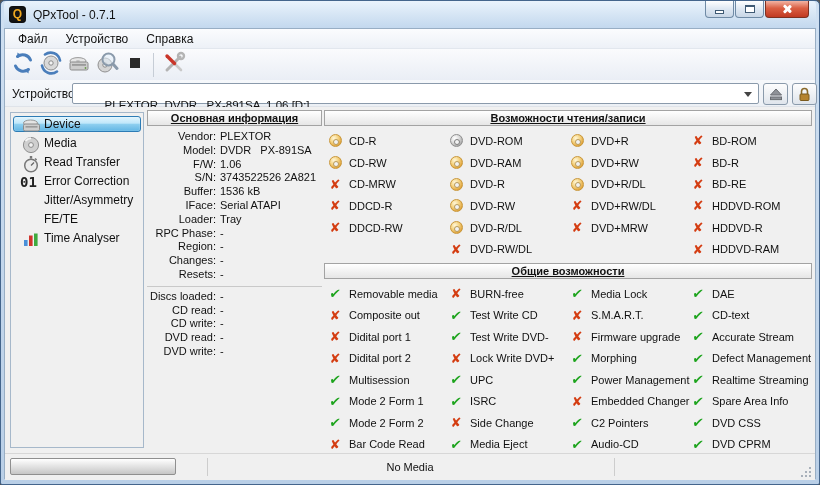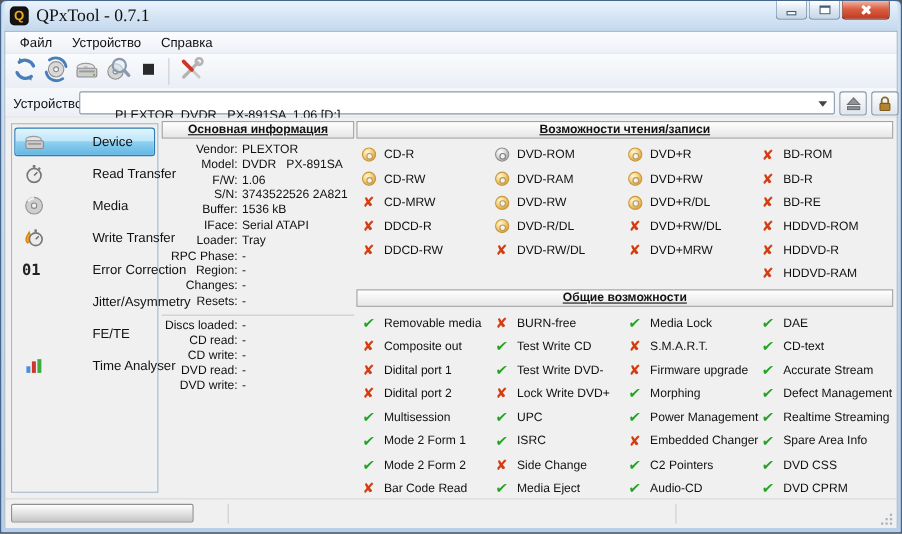--- a/index.html
+++ b/index.html
@@ -11,21 +11,21 @@
     border:1px solid #44658c; border-radius:5px 5px 2px 2px;
     padding:0 3px 3px 3px; overflow:hidden; }
 
   
   .titlebar { position:relative; height:27px; display:flex; align-items:center;
     background:linear-gradient(#eaf3fc,#d4e4f4 55%,#c3d8ee);
     border-radius:4px 4px 0 0; }
   .app-logo { width:17px; height:17px; margin-left:5px; background:#141414;
     border-radius:4px; color:#f0a81f; font-weight:bold; font-size:12px;
     text-align:center; line-height:17px; box-shadow:inset 0 0 2px #000; }
-  .title-text { margin-left:7px; font-size:16px; color:#101010;font-family:Liberation Serif, serif; }
+  .title-text { margin-left:7px; font-size:12px; color:#101010; }
   .win-buttons { position:absolute; right:7px; top:0; display:flex; gap:1px; }
   .win-btn { width:29px; height:17px; border:1px solid #6f8aa5; border-top:none;
     background:linear-gradient(#ffffff,#dde7f2 50%,#c8d6e6);
     border-radius:0 0 4px 4px; display:flex; align-items:center; justify-content:center; cursor:default; }
   .win-btn.close { width:44px; background:linear-gradient(#f2b4a4,#da5f43 45%,#c13a22);
     border-color:#7e3020; position:relative; }
   .glyph-min { width:9px; height:4px; background:#fff; border:1px solid #3f5a74; margin-top:5px; }
   .glyph-max { width:10px; height:8px; background:#fff; border:1px solid #3f5a74; border-top-width:2px; }
   .glyph-close { position:relative; width:12px; height:12px; }
   .glyph-close::before,.glyph-close::after { content:""; position:absolute; left:5px; top:1px;
@@ -56,22 +56,22 @@
   .small-btn { position:absolute; top:3px; width:25px; height:22px; border:1px solid #8a9aab;
     border-radius:3px; background:linear-gradient(#fdfdfd,#dfe5ec);
     display:flex; align-items:center; justify-content:center; }
   #eject-btn { left:758px; } #lock-btn { left:787px; }
 
   
   .content { position:relative; height:346px; background:#f0f0f0; }
 
   .sidebar { position:absolute; left:5px; top:5px; width:134px; height:336px;
     border:1px solid #a6b8ca; background:#f0f0f0; padding-top:2px; }
-  .side-item { display:flex; align-items:center; height:26px; margin:1px 2px 3px 2px;
-    padding-left:4px; border:1px solid transparent; border-radius:3px;gap:40px; }
+  .side-item { display:flex; align-items:flex-start; height:16px; margin:1px 2px 3px 2px;
+    padding-left:4px; border:1px solid transparent; border-radius:3px; }
   .side-item.selected { background:linear-gradient(#e2f5fe,#bfe7fa 45%,#8fd0f0 50%,#63b6e4);
     border-color:#2d7cb5; box-shadow:inset 0 0 1px #fff; }
   .side-icon { width:26px; min-width:26px; display:flex; justify-content:center; align-items:center; }
   .side-label { font-size:12px; white-space:nowrap; }
 
   .panel-header { height:16px; border:1px solid #a3a3a3; background:linear-gradient(#ffffff,#e6e6e6);
     font-size:11px; font-weight:bold; text-align:center; line-height:14px;text-decoration:underline; }
 
   .info-panel { position:absolute; left:142px; top:3px; width:175px; }
   .info-rows { margin-top:4px; }
@@ -220,48 +220,37 @@
                 <ellipse cx="8.5" cy="6" rx="7" ry="3" fill="#e4e4e4" stroke="#9a9a9a"></ellipse>
                 <rect x="1.5" y="7" width="16" height="7" rx="1.5" fill="#cdcdcd" stroke="#8a8a8a"></rect>
                 <rect x="3.5" y="9" width="12" height="1.6" fill="#9a9a9a"></rect>
               </svg>
             </span>
             <span class="side-label">Device</span>
           </div>
           <div class="side-item">
             <span class="side-icon">
               <svg width="18" height="18" viewBox="0 0 18 18">
+                <circle cx="9" cy="9" r="7.6" fill="#cfcfcf" stroke="#8f8f8f"></circle>
+                <path d="M3.5 5 A7 7 0 0 1 9 2.2" fill="none" stroke="#ffffff" stroke-width="2" opacity="0.8"></path>
+                <circle cx="9" cy="9" r="2.4" fill="#f1f1f1" stroke="#8a8a8a"></circle>
+              </svg>
+            </span>
+            <span class="side-label">Media</span>
+          </div>
+          <div class="side-item">
+            <span class="side-icon">
+              <svg width="18" height="18" viewBox="0 0 18 18">
                 <rect x="7.8" y="1" width="2.4" height="2.6" fill="#777"></rect>
                 <line x1="13" y1="3.5" x2="14.6" y2="5" stroke="#777" stroke-width="1.6"></line>
                 <circle cx="9" cy="10.5" r="6.3" fill="#ececec" stroke="#777" stroke-width="1.5"></circle>
                 <line x1="9" y1="10.5" x2="12" y2="7.5" stroke="#666" stroke-width="1.3"></line>
               </svg>
             </span>
             <span class="side-label">Read Transfer</span>
-          </div>
-          <div class="side-item">
-            <span class="side-icon">
-              <svg width="18" height="18" viewBox="0 0 18 18">
-                <circle cx="9" cy="9" r="7.6" fill="#cfcfcf" stroke="#8f8f8f"></circle>
-                <path d="M3.5 5 A7 7 0 0 1 9 2.2" fill="none" stroke="#ffffff" stroke-width="2" opacity="0.8"></path>
-                <circle cx="9" cy="9" r="2.4" fill="#f1f1f1" stroke="#8a8a8a"></circle>
-              </svg>
-            </span>
-            <span class="side-label">Media</span>
-          </div>
-          <div class="side-item">
-            <span class="side-icon">
-              <svg width="20" height="18" viewBox="0 0 20 18">
-                <path d="M4 14 C1 11 3 8 5.5 4 C6 7 8.5 7.5 8 11 Z" fill="#f5a623" stroke="#d4780a"></path>
-                <rect x="10.3" y="1.5" width="2.2" height="2.4" fill="#777"></rect>
-                <circle cx="11.5" cy="10.5" r="5.8" fill="#ececec" stroke="#777" stroke-width="1.5"></circle>
-                <line x1="11.5" y1="10.5" x2="14.2" y2="7.8" stroke="#666" stroke-width="1.3"></line>
-              </svg>
-            </span>
-            <span class="side-label">Write Transfer</span>
           </div>
           <div class="side-item">
             <span class="side-icon">
               <svg width="22" height="16" viewBox="0 0 22 16">
                 <text x="0" y="13" font-family="DejaVu Sans Mono, monospace" font-size="14" font-weight="bold" fill="#222">01</text>
               </svg>
             </span>
             <span class="side-label">Error Correction</span>
           </div>
           <div class="side-item">
@@ -396,20 +385,26 @@
               <div class="cap-item">
                 <span class="ic">
                   <span class="disc"></span>
                 </span>
                 <span>DVD-RAM</span>
               </div>
               <div class="cap-item">
                 <span class="ic">
                   <span class="disc"></span>
                 </span>
+                <span>DVD-R</span>
+              </div>
+              <div class="cap-item">
+                <span class="ic">
+                  <span class="disc"></span>
+                </span>
                 <span>DVD-RW</span>
               </div>
               <div class="cap-item">
                 <span class="ic">
                   <span class="disc"></span>
                 </span>
                 <span>DVD-R/DL</span>
               </div>
               <div class="cap-item">
                 <span class="ic ic-no">✘</span>
@@ -610,20 +605,21 @@
               </div>
             </div>
           </div>
       </div>
 
     </div>
 
     <div class="statusbar">
       <div class="progress"></div>
       <div class="sb-sep" style="left:202px;"></div>
+      <div class="sb-msg">No Media</div>
       <div class="sb-sep" style="left:609px;"></div>
       <div class="grip">
           <i></i>
         </div>
     </div>
   </div>
 
 </div>
 
 </body></html>

